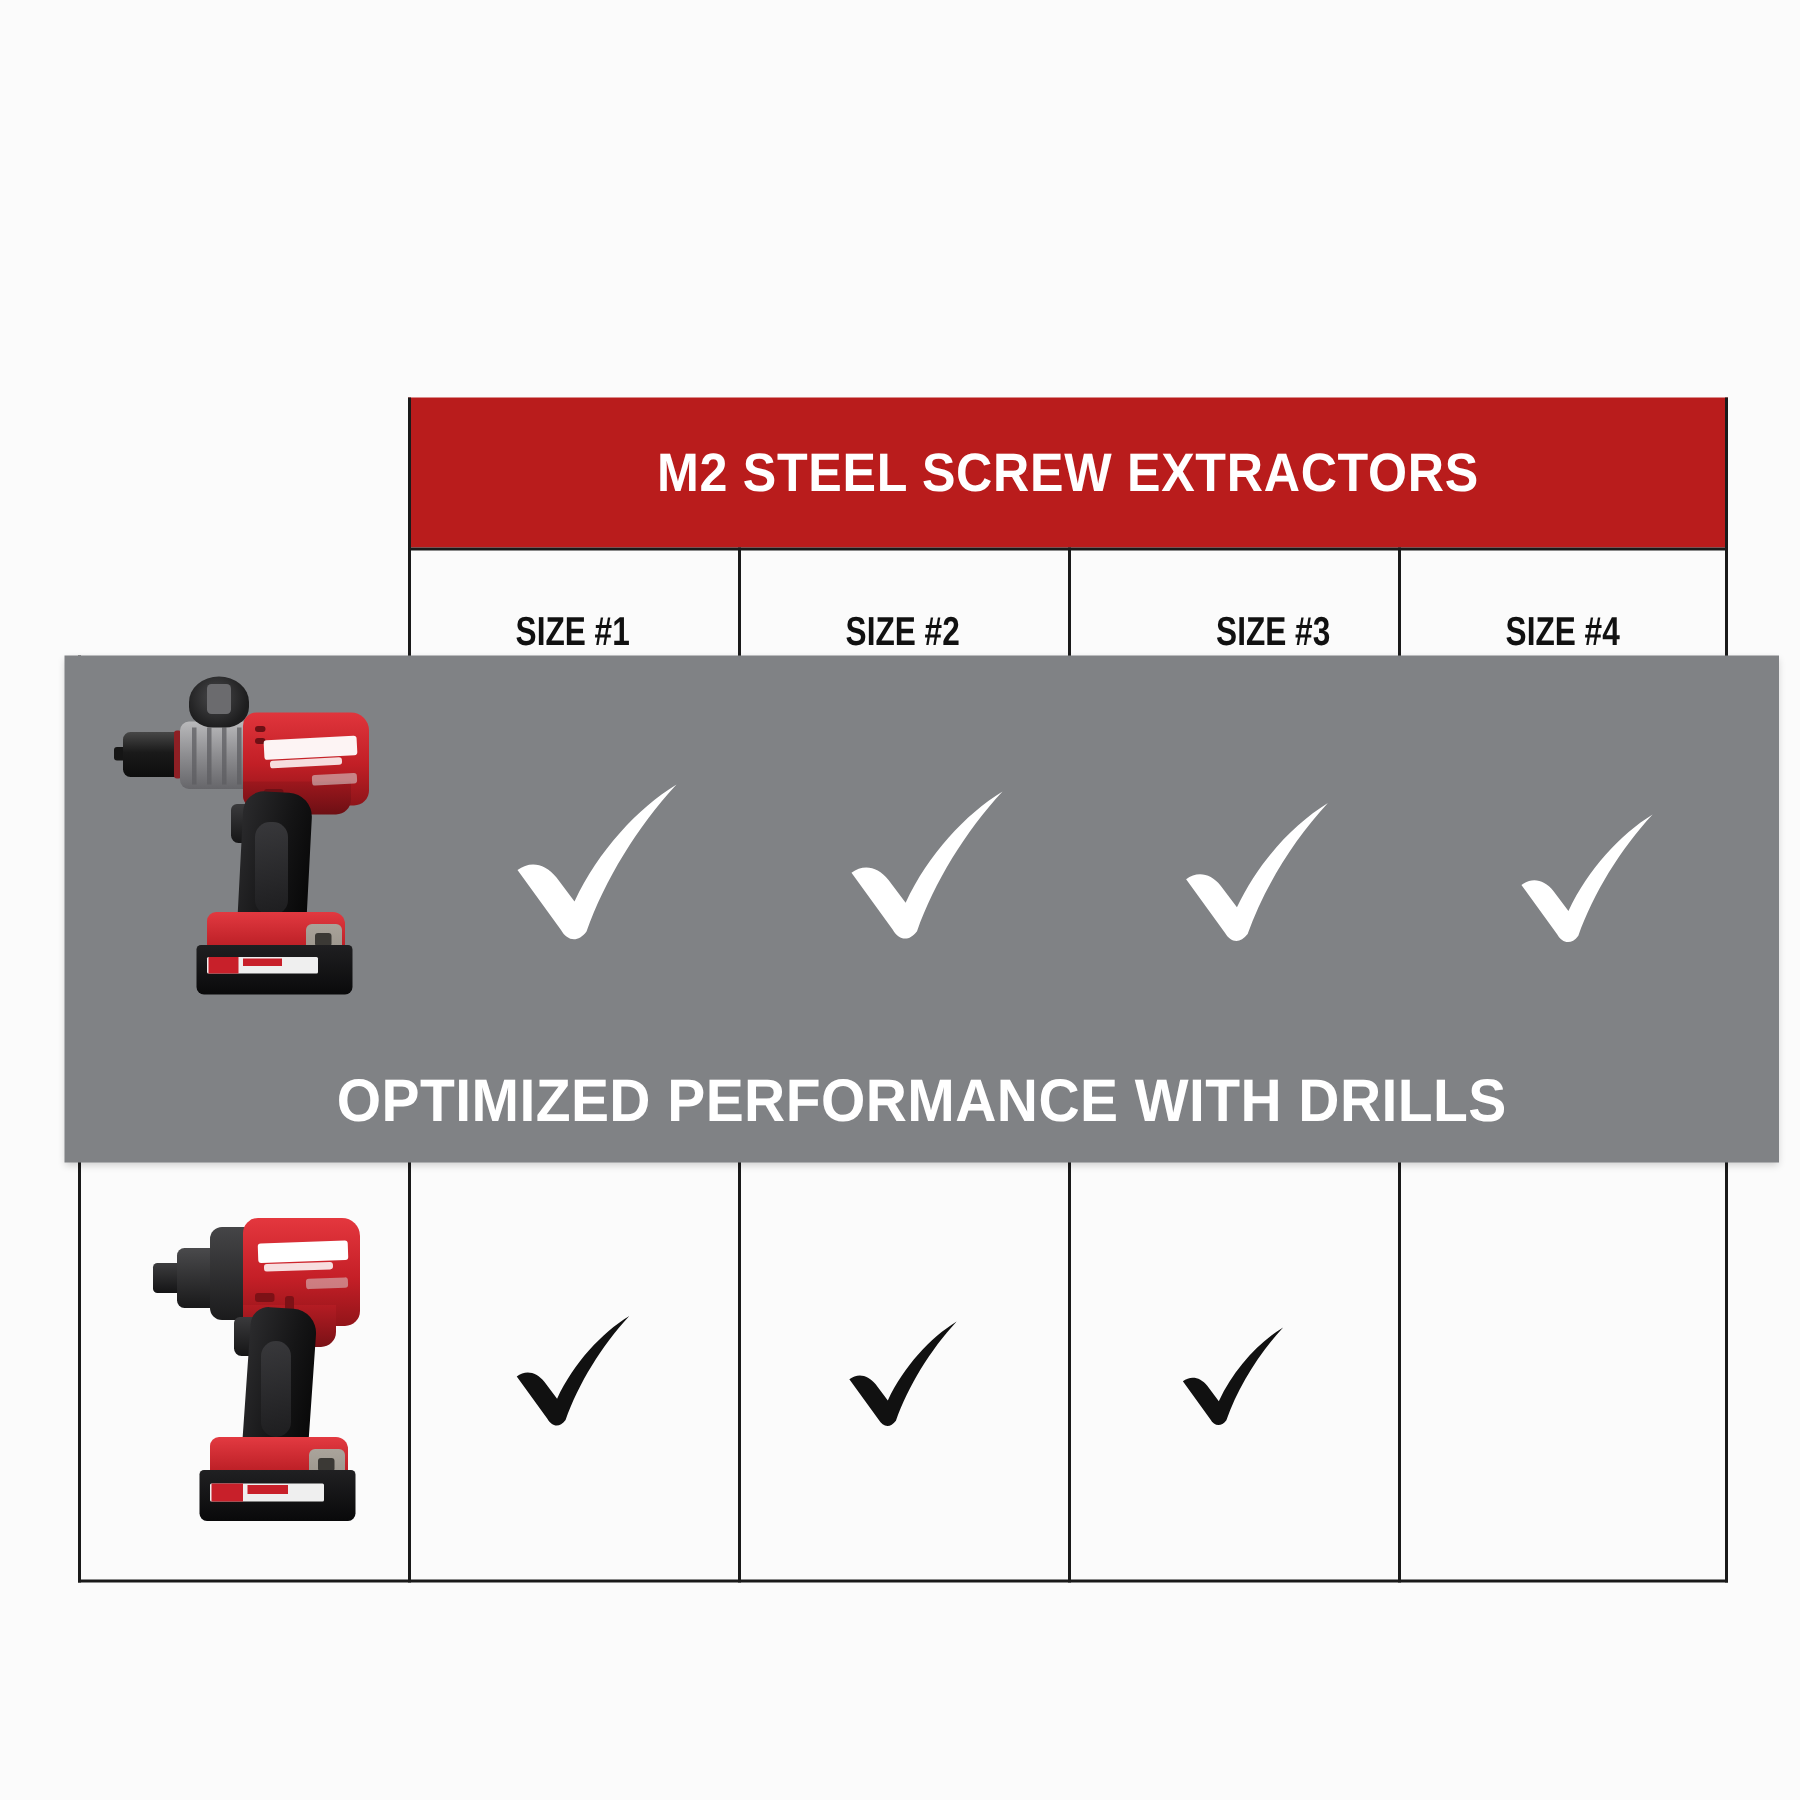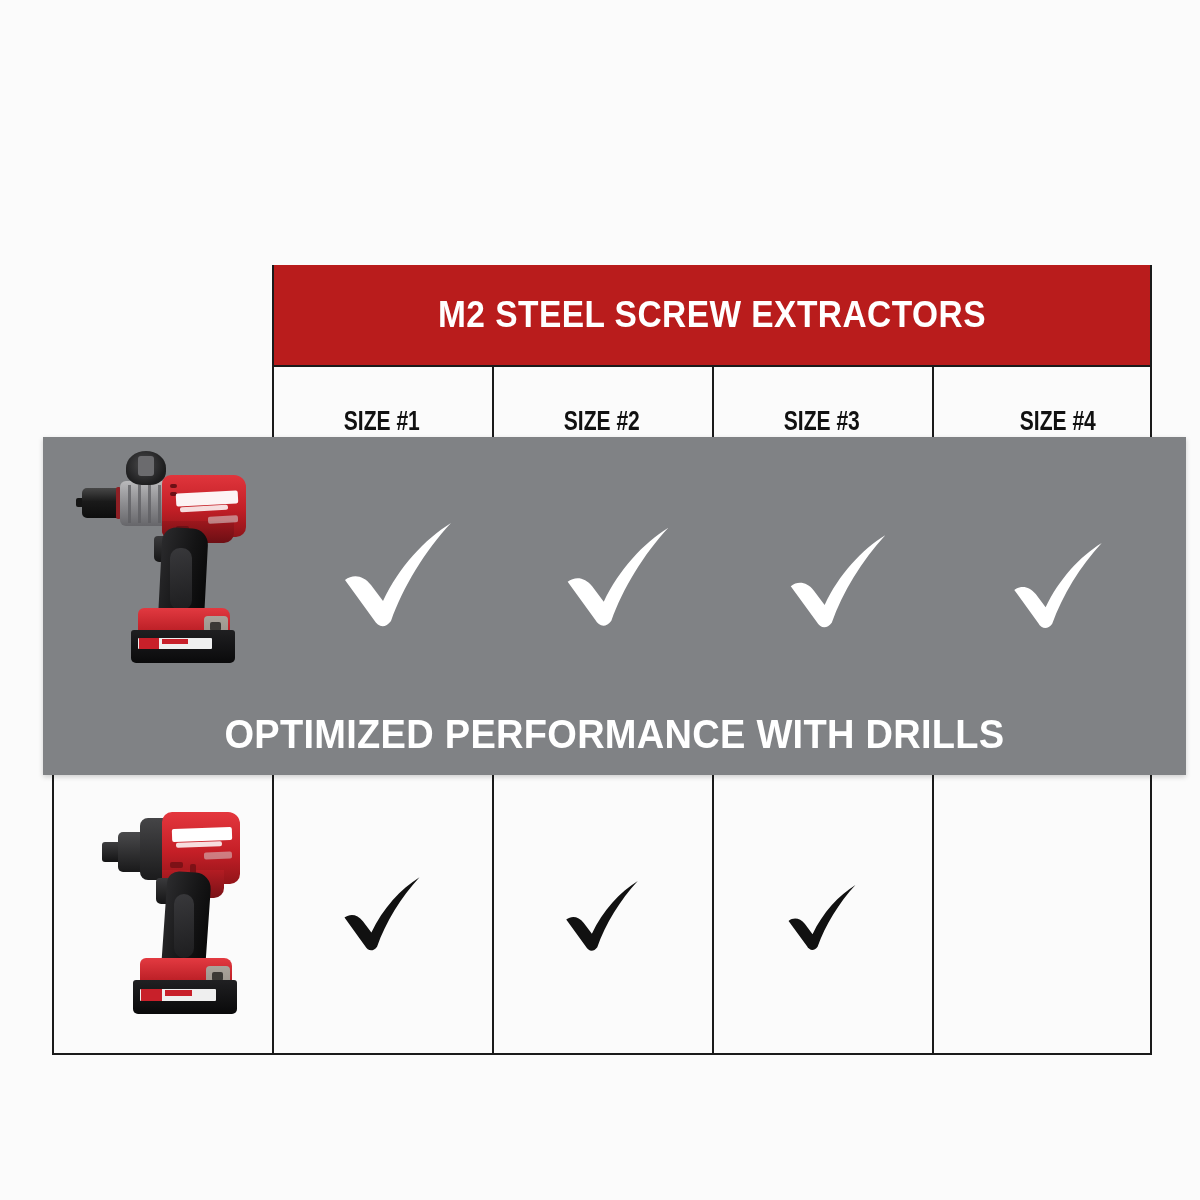--- a/index.html
+++ b/index.html
@@ -184,24 +184,24 @@
       <div class="hdr-black-text">M2 STEEL SCREW EXTRACTORS</div>
     </div>
 
     <div class="size-row">
       <div class="size-cell" style="left:0px;">
           <span>SIZE #1</span>
         </div>
       <div class="size-cell" style="left:220px;">
           <span>SIZE #2</span>
         </div>
-      <div class="size-cell" style="left:440px;">
+      <div class="size-cell" style="left:440px;padding-left:27px;">
           <span>SIZE #3</span>
         </div>
-      <div class="size-cell" style="left:660px;padding-left:16px;">
+      <div class="size-cell" style="left:660px;">
           <span>SIZE #4</span>
         </div>
     </div>
 
     <div class="vline" style="left:52px;  top:437px; height:618px;"></div>
     <div class="vline" style="left:272px; top:265px; height:790px;"></div>
     <div class="vline" style="left:492px; top:365px; height:690px;"></div>
     <div class="vline" style="left:712px; top:365px; height:690px;"></div>
     <div class="vline" style="left:932px; top:365px; height:690px;"></div>
     <div class="vline" style="left:1150px;top:265px; height:790px;"></div>

